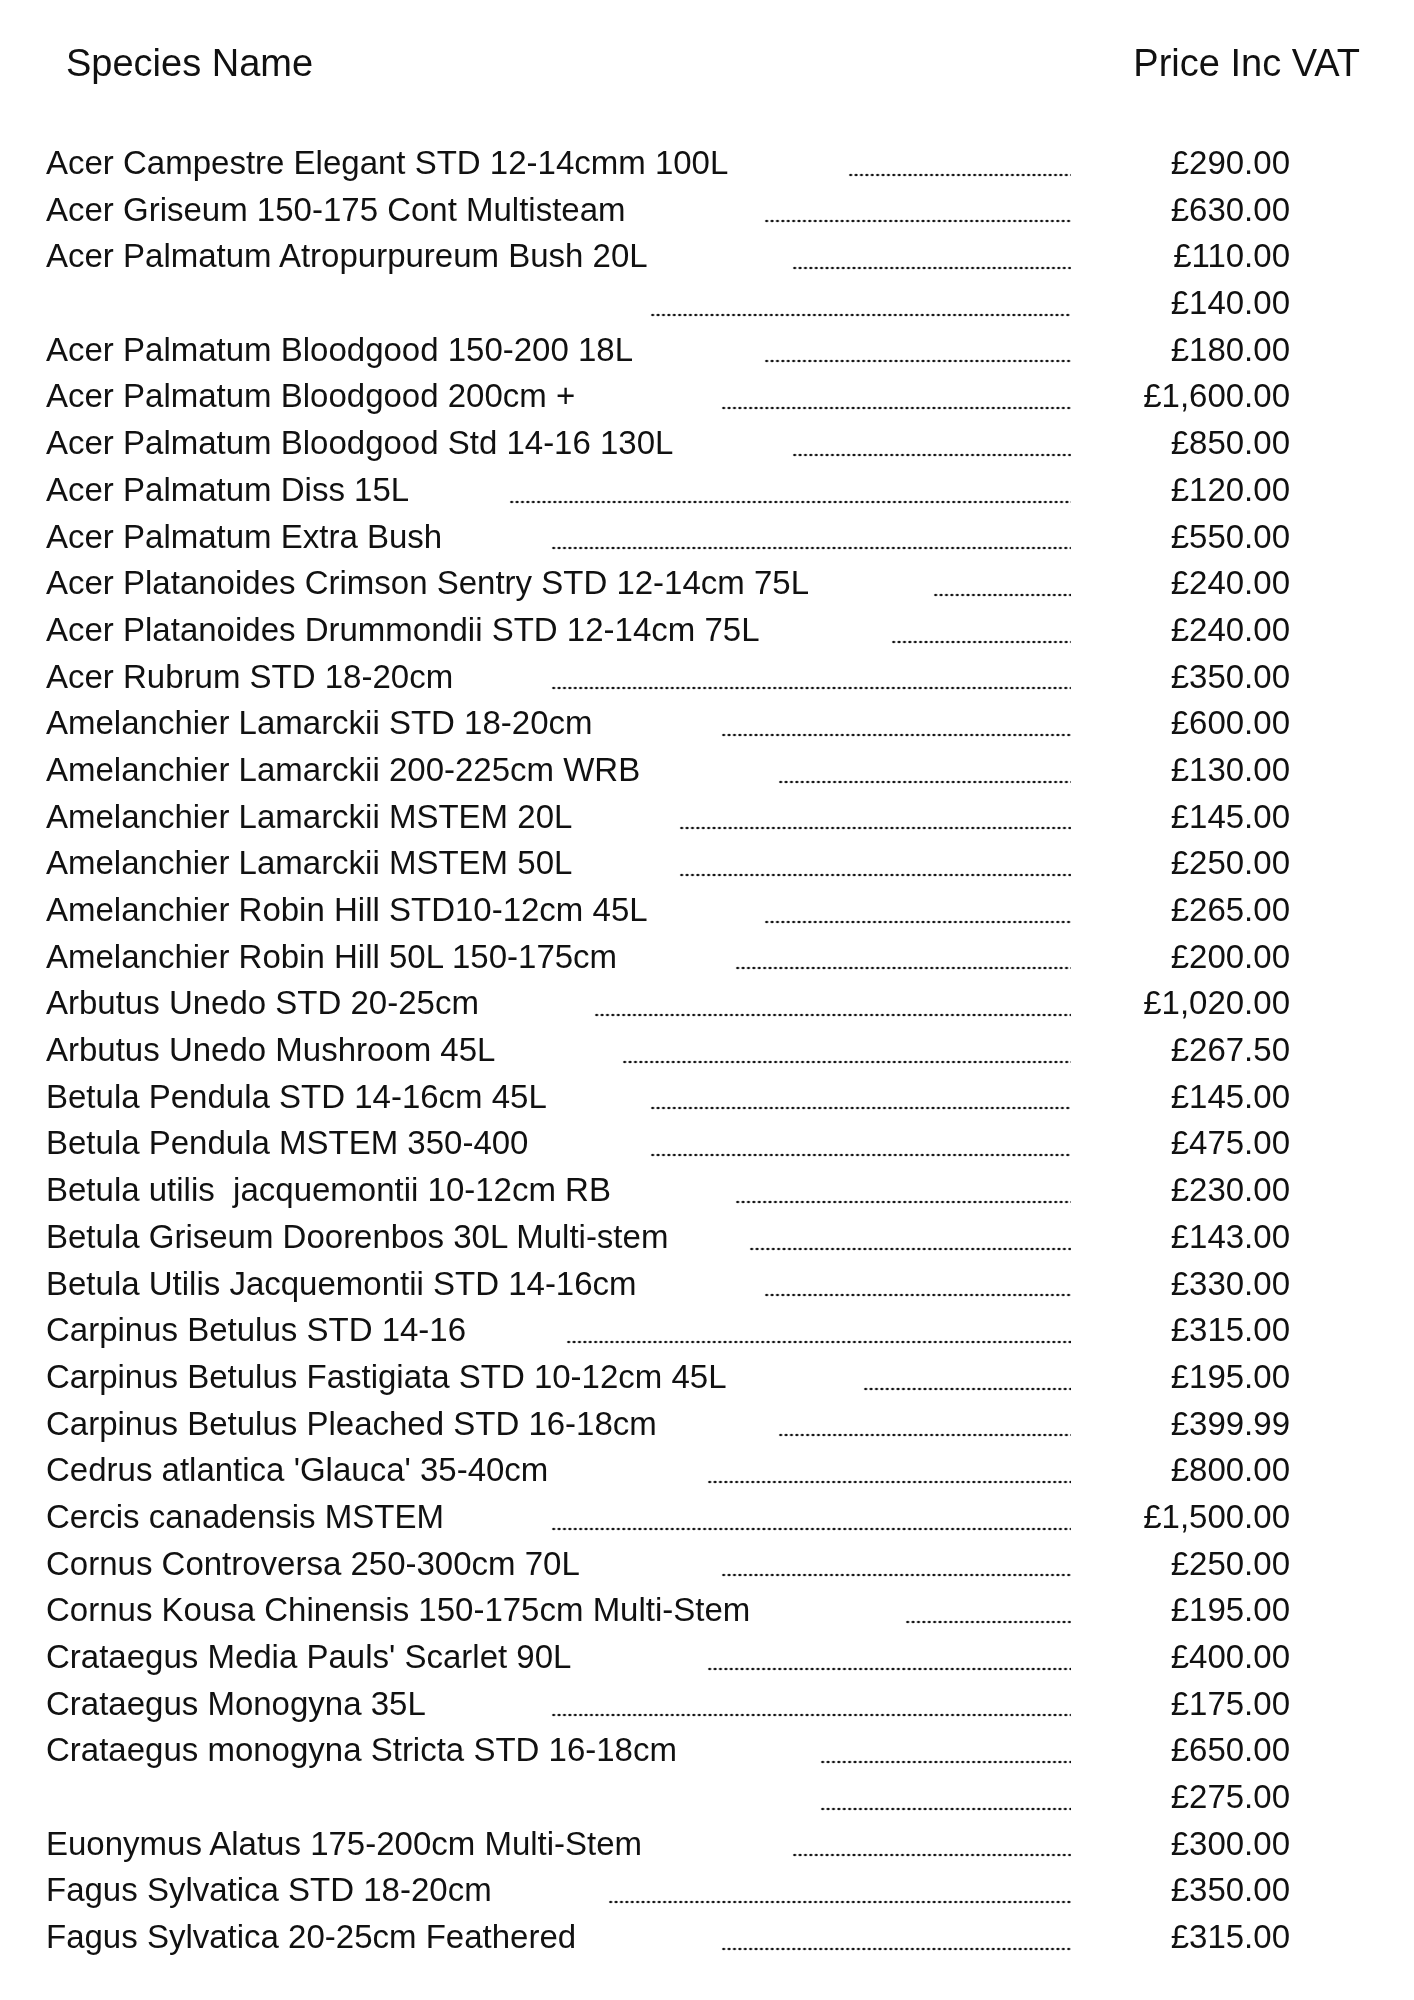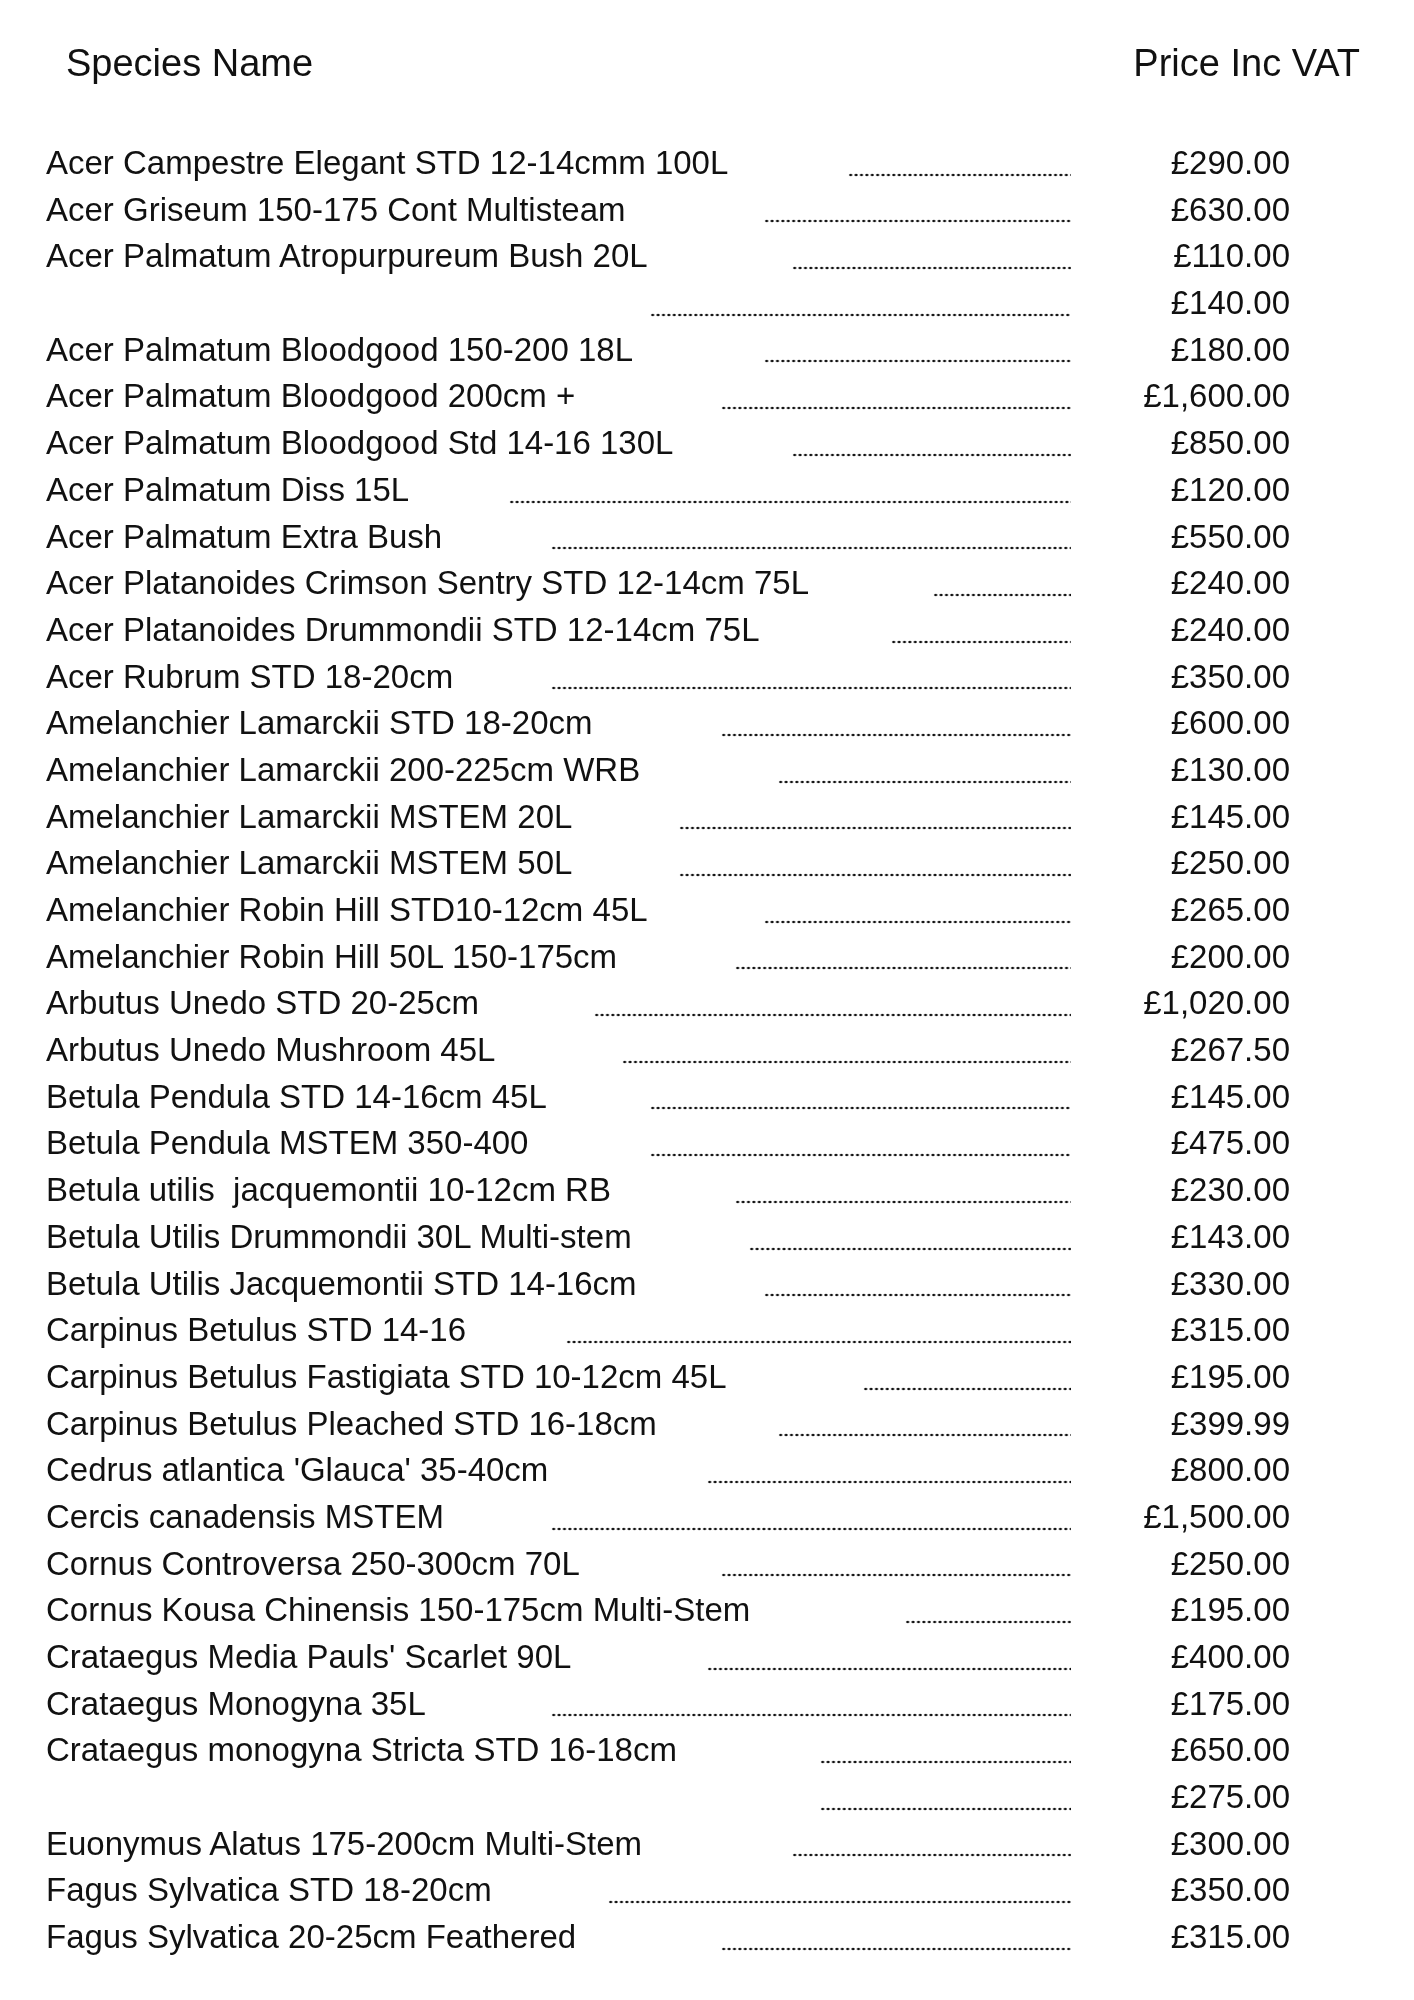--- a/index.html
+++ b/index.html
@@ -131,21 +131,21 @@
       <span class="name">Betula Pendula MSTEM 350-400</span>
       <span class="dots" style="left: 650px;"></span>
       <span class="price">£475.00</span>
     </div>
     <div class="row">
       <span class="name">Betula utilis  jacquemontii 10-12cm RB</span>
       <span class="dots" style="left: 735px;"></span>
       <span class="price">£230.00</span>
     </div>
     <div class="row">
-      <span class="name">Betula Utilis Drummondii 30L Multi-stem</span>
+      <span class="name">Betula Griseum Doorenbos 30L Multi-stem</span>
       <span class="dots" style="left: 749px;"></span>
       <span class="price">£143.00</span>
     </div>
     <div class="row">
       <span class="name">Betula Utilis Jacquemontii STD 14-16cm</span>
       <span class="dots" style="left: 764px;"></span>
       <span class="price">£330.00</span>
     </div>
     <div class="row">
       <span class="name">Carpinus Betulus STD 14-16</span>

